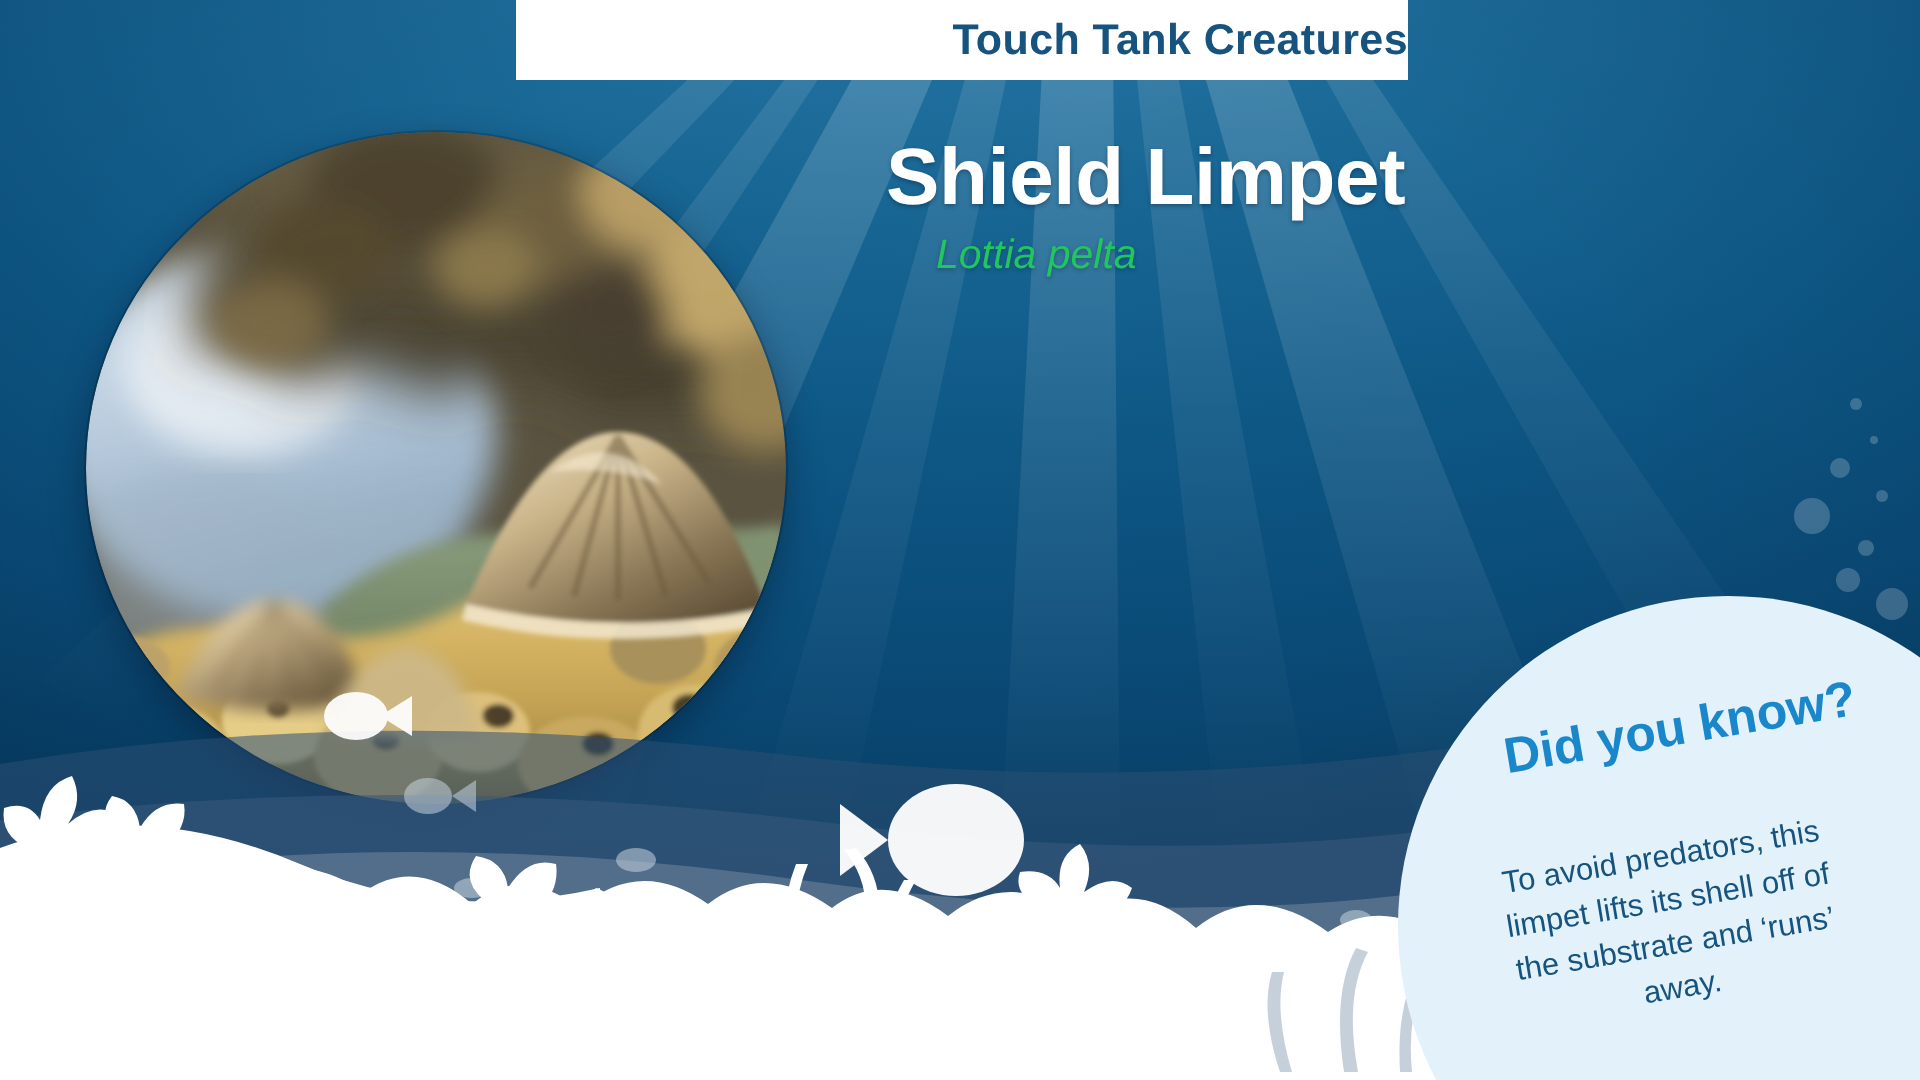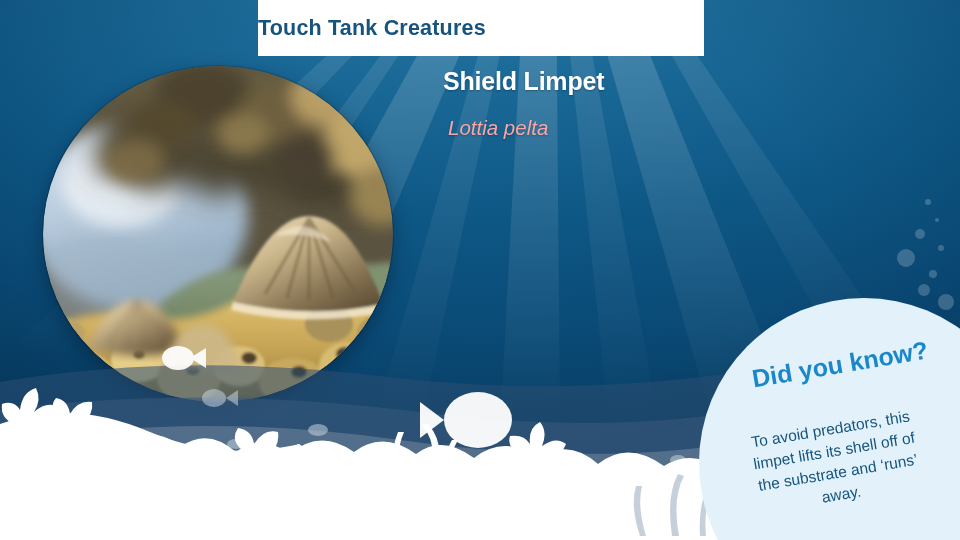--- a/index.html
+++ b/index.html
@@ -12,33 +12,33 @@
     background:
       radial-gradient(120% 90% at 50% -10%, #2a7aab 0%, #1b6a98 26%, #0e5886 55%, #0a4a76 80%, #073d63 100%);
   }
   .bg-vign{position:absolute;inset:0;
     background:radial-gradient(100% 100% at 50% 38%, rgba(255,255,255,0.00) 35%, rgba(0,20,45,0.28) 100%);
   }
   .rays{position:absolute;left:0;top:-40px;width:960px;height:470px;overflow:hidden;}
   .rays svg{display:block;}
 
   
-  .title-plate{position:absolute;left:258px;top:0;width:446px;height:56px;background:#ffffff;
-    display:flex;align-items:center;justify-content:flex-start;}
+  .title-plate{position:absolute;left:258px;top:0;width:446px;height:40px;background:#ffffff;
+    display:flex;align-items:center;justify-content:flex-end;}
   .title-plate .t{color:#16547f;font-weight:bold;font-size:21.5px;letter-spacing:.2px;}
 
   
   .photo{position:absolute;left:43px;top:66px;width:350px;height:336px;border-radius:50%;
     overflow:hidden;box-shadow:0 0 0 1px rgba(0,0,0,.18), 0 6px 18px rgba(0,10,25,.35);}
   .photo svg{display:block;}
 
   
-  .species{position:absolute;left:443px;top:68px;color:#ffffff;font-size:25px;font-weight:bold;
+  .species{position:absolute;left:443px;top:68px;color:#ffffff;font-size:40px;font-weight:bold;
     letter-spacing:-.2px;line-height:1.06;text-shadow:0 1px 2px rgba(0,20,40,.35);}
-  .latin{position:absolute;left:448px;top:116px;color:#fca5a5;font-size:20.5px;font-style:italic;
+  .latin{position:absolute;left:468px;top:116px;color:#22c55e;font-size:20.5px;font-style:italic;
     text-shadow:0 1px 2px rgba(0,20,40,.3);}
   .body-copy{position:absolute;left:444px;top:158px;width:395px;color:#ffffff;font-size:21.5px;
     line-height:35px;text-shadow:0 1px 2px rgba(0,20,40,.3);white-space:pre-line;}
 
   
   .bubbles{position:absolute;right:0;top:190px;width:160px;height:200px;}
 
   
   .dyk{position:absolute;left:699px;top:298px;width:330px;height:330px;border-radius:50%;
     background:#e3f2fa;overflow:hidden;}

